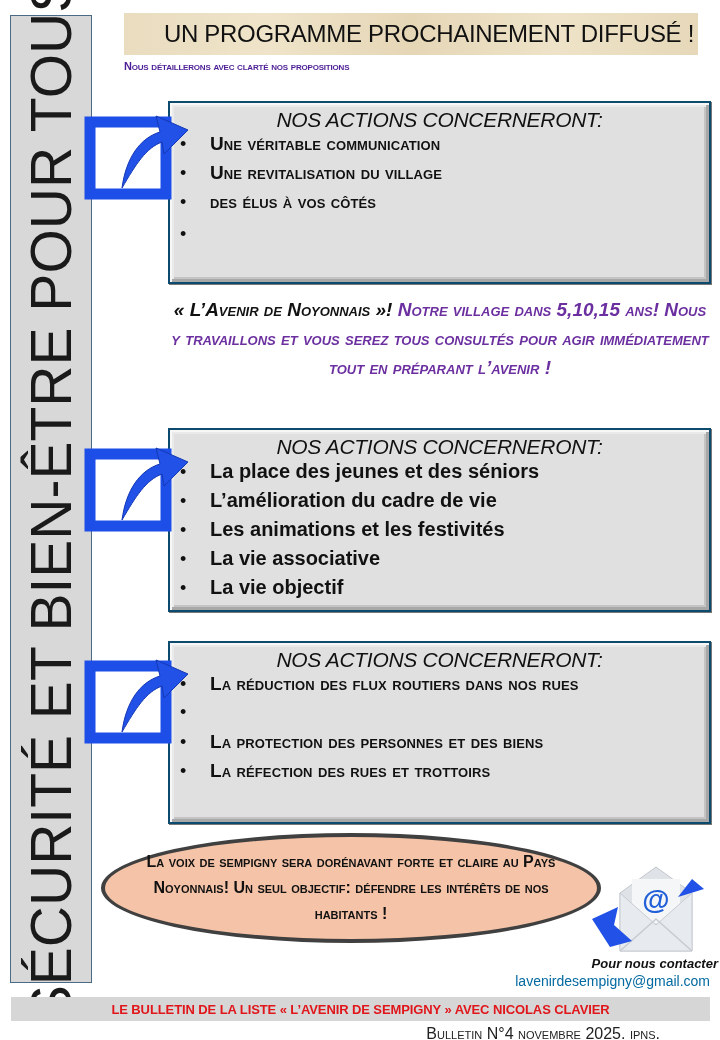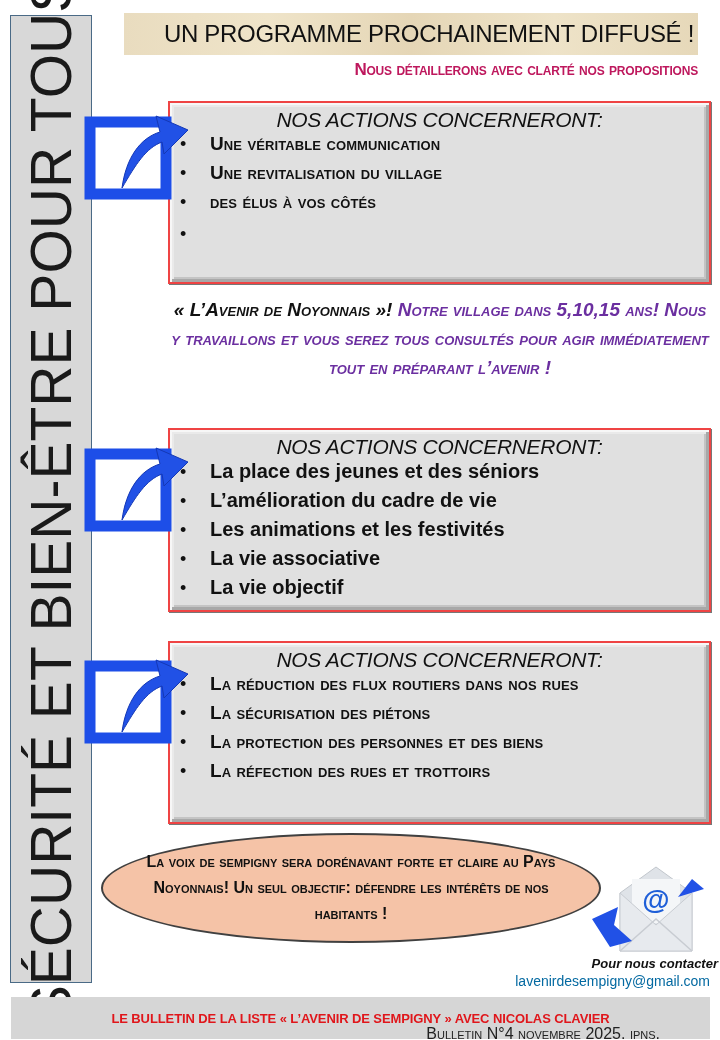--- a/index.html
+++ b/index.html
@@ -18,28 +18,28 @@
     font-size: 57px; letter-spacing: 0px; color: #1a1a1a; font-weight: 400;
   }
 
   .header-banner {
     position: absolute; left: 124px; top: 13px; width: 574px; height: 42px;
     background: linear-gradient(90deg, #e9dcbf 0%, #efe4c9 25%, #e5d6b6 50%, #eee3c8 75%, #e6d8b9 100%);
     display: flex; align-items: center; justify-content: center; padding-left: 36px;
   }
   .header-title { font-family: "Liberation Sans", sans-serif; font-size: 24px; color: #111; letter-spacing: -0.3px; }
   .header-sub {
-    position: absolute; left: 124px; top: 60px; width: 574px; text-align: right;
-    font-size: 17px; font-weight: 700; font-variant: small-caps; color: #be185d; letter-spacing: -0.2px;
+    position: absolute; left: 124px; top: 60px; width: 574px; text-align: left;
+    font-size: 11px; font-weight: 700; font-variant: small-caps; color: #4c1d95; letter-spacing: -0.2px;
   }
 
   .action-box {
     position: absolute; left: 168px; width: 543px;
     background: #e0e0e0;
-    border: 2px solid #ef4444;
+    border: 2px solid #0c4a6e;
     box-shadow: inset 2px 2px 0 #f7f7f7, inset -3px -3px 0 #a8a8a8, inset 4px 4px 0 #eaeaea, inset -5px -5px 0 #c4c4c4, 1px 1px 0 #777;
   }
   .box-title {
     text-align: center; font-style: italic; font-size: 21px; color: #111; letter-spacing: -0.3px;
     margin-top: 4px; line-height: 26px;
   }
   .box-list { list-style: none; padding-left: 6px; }
   .box-list li { display: flex; align-items: baseline; }
   .bullet { width: 34px; font-size: 18px; padding-left: 4px; flex: 0 0 34px; }
   .sc { font-weight: 700; font-variant: small-caps; font-size: 19px; letter-spacing: 0.1px; }
@@ -56,35 +56,35 @@
 
   .tagline {
     position: absolute; left: 170px; top: 295px; width: 540px; text-align: center;
     font-style: italic; font-weight: 700; font-variant: small-caps; font-size: 19px; line-height: 29px;
     color: #6b2fa0;
   }
   .tagline .quote { color: #111; }
 
   .speech {
     position: absolute; left: 101px; top: 833px; width: 500px; height: 110px;
-    background: #f5c3a7; border: 2px solid #404040; border-radius: 50%;
+    background: #f5c3a7; border: 4px solid #404040; border-radius: 50%;
     display: flex; align-items: center; justify-content: center; text-align: center;
   }
   .speech-text {
     font-weight: 700; font-variant: small-caps; font-size: 16px; line-height: 26px; color: #111; width: 420px;
   }
 
   .email-icon { position: absolute; left: 592px; top: 863px; width: 120px; height: 92px; }
   .contact-label {
     position: absolute; right: 2px; top: 956px; font-weight: 700; font-style: italic; font-size: 13px; color: #111;
   }
   .contact-email { position: absolute; right: 10px; top: 973px; font-size: 14px; color: #0369a1; margin-left: 44px; }
 
   .footer-bar {
-    position: absolute; left: 11px; top: 997px; width: 699px; height: 42px; background: #d6d6d6;
+    position: absolute; left: 11px; top: 997px; width: 699px; height: 24px; background: #d6d6d6;
     display: flex; align-items: center; justify-content: center;
   }
   .footer-title { color: #e0161b; font-weight: 700; font-size: 13px; letter-spacing: -0.1px; }
   .footer-meta {
     position: absolute; right: 60px; top: 1025px; font-size: 16px; font-variant: small-caps; color: #222;
   }
 </style>
 </head>
 <body>
 
@@ -156,21 +156,20 @@
 
 <div class="action-box" id="box3">
   <div class="box-title">NOS ACTIONS CONCERNERONT:</div>
   <ul class="box-list">
     <li>
         <span class="bullet">•</span>
         <span class="sc">La réduction des flux routiers dans nos rues</span>
       </li>
     <li>
         <span class="bullet">•</span>
-        <span class="sc">La sécurisation des piétons</span>
       </li>
     <li>
         <span class="bullet">•</span>
         <span class="sc">La protection des personnes et des biens</span>
       </li>
     <li>
         <span class="bullet">•</span>
         <span class="sc">La réfection des rues et trottoirs</span>
       </li>
   </ul>

